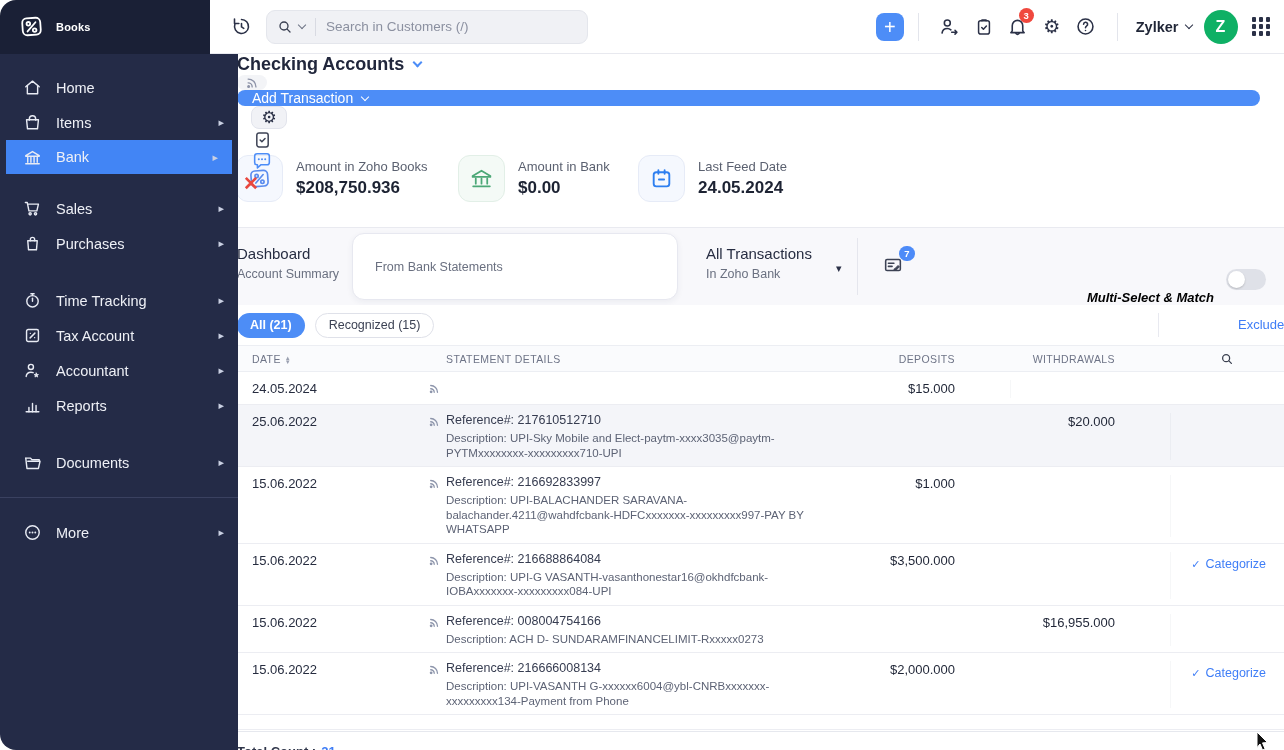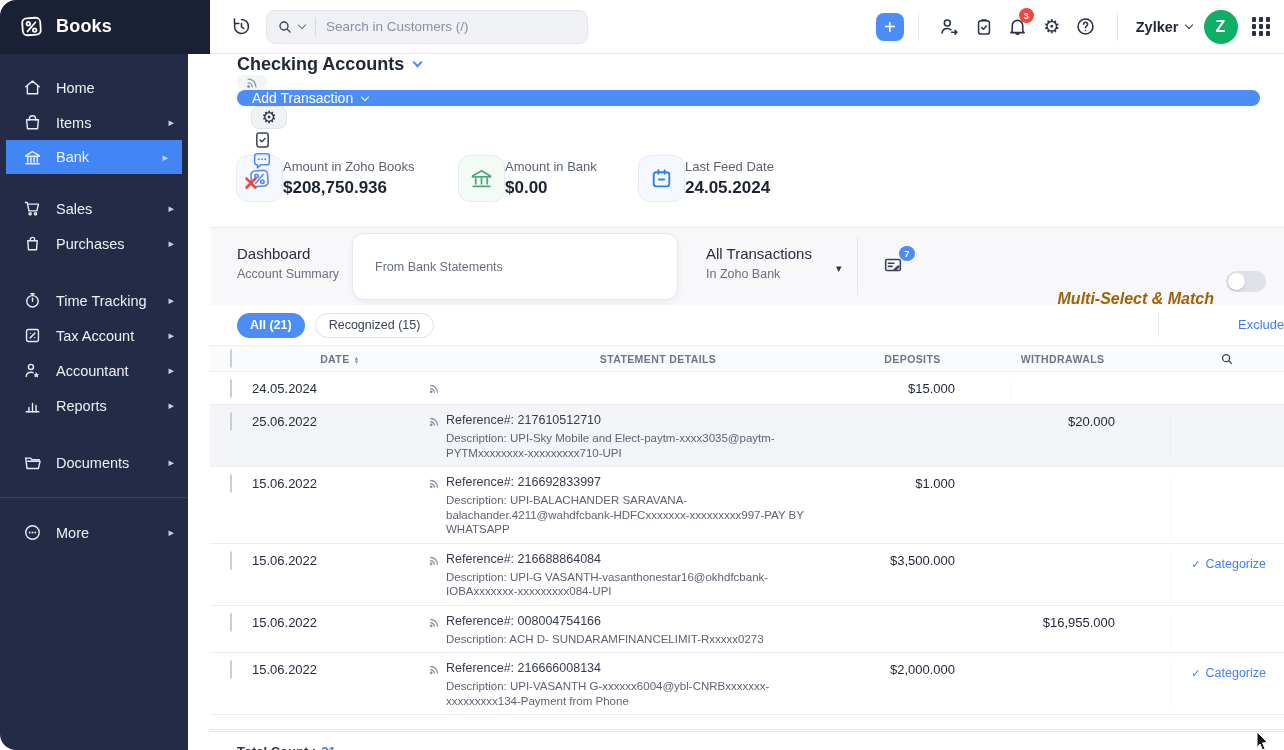--- a/index.html
+++ b/index.html
@@ -4,41 +4,41 @@
 <style>
   * { margin:0; padding:0; box-sizing:border-box; }
   html,body { background:#fff; }
   body { font-family:"Liberation Sans", sans-serif; }
   .app { position:relative; width:1284px; height:750px; overflow:hidden; border-radius:16px; background:#fff; }
 
   
   .topbar { position:absolute; top:0; left:0; right:0; height:54px; background:#fff; border-bottom:1px solid #e8e9ef; display:flex; align-items:center; z-index:30; }
   .brandband { width:210px; height:54px; background:#1a2036; display:flex; align-items:center; gap:11px; padding-left:18px; flex:none; }
   .brand-logo { width:27px; height:27px; color:#fff; }
-  .brand-name { color:#fff; font-size:18px; font-weight:700; letter-spacing:.2px; }
+  .brand-name { color:#fff; font-size:11px; font-weight:700; letter-spacing:.2px; }
   .topmain { flex:1; display:flex; align-items:center; height:54px; padding:0 14px 0 18px; }
   .hist-btn { width:26px; height:26px; color:#2b3147; display:flex; align-items:center; justify-content:center; margin-right:12px; cursor:pointer; }
   .searchwrap { width:322px; height:34px; background:#f0f1f5; border:1px solid #e4e6ec; border-radius:9px; display:flex; align-items:center; padding:0 10px; gap:6px; }
   .searchwrap .mag { color:#3a4052; }
   .s-caret { width:6px; height:6px; border-right:1.6px solid #6c7284; border-bottom:1.6px solid #6c7284; transform:rotate(45deg); margin-top:-3px; }
   .s-div { width:1px; height:18px; background:#d8dae2; margin:0 4px; }
   .s-ph { color:#8b90a0; font-size:13.5px; white-space:nowrap; }
   .top-spacer { flex:1; }
   .plus-btn { width:28px; height:28px; background:#4d8df7; border-radius:8px; color:#fff; display:flex; align-items:center; justify-content:center; font-size:20px; font-weight:400; line-height:1; cursor:pointer; }
   .tdiv { width:1px; height:28px; background:#e3e5ec; margin:0 14px; }
   .ticon { width:34px; height:30px; display:flex; align-items:center; justify-content:center; color:#2b3147; position:relative; cursor:pointer; }
   .badge { position:absolute; top:-4px; right:1px; min-width:15px; height:15px; padding:0 4px; background:#f0483e; border-radius:8px; color:#fff; font-size:9.5px; font-weight:700; display:flex; align-items:center; justify-content:center; }
   .org { display:flex; align-items:center; gap:7px; font-size:14.5px; font-weight:600; color:#1f2536; margin:0 12px 0 4px; cursor:pointer; }
   .org .chev { width:6px; height:6px; border-right:1.8px solid #2b3147; border-bottom:1.8px solid #2b3147; transform:rotate(45deg); margin-top:-3px; }
   .avatar { width:34px; height:34px; border-radius:50%; background:#0fb065; color:#fff; font-size:16px; font-weight:700; display:flex; align-items:center; justify-content:center; margin-right:14px; cursor:pointer; }
   .gridicon { display:grid; grid-template-columns:repeat(3,4.5px); grid-gap:2.5px; cursor:pointer; }
   .gridicon i { width:4.5px; height:4.5px; background:#2b3147; border-radius:1px; }
 
   
-  .sidebar { position:absolute; top:54px; left:0; bottom:0; width:188px; background:#242b47; z-index:25; padding-top:16px; }
+  .sidebar { position:absolute; top:54px; left:0; bottom:0; width:238px; background:#242b47; z-index:25; padding-top:16px; }
   .nav-item { height:35px; display:flex; align-items:center; gap:14px; padding:0 14px 0 23px; color:#eef0f6; font-size:14.5px; cursor:pointer; position:relative; }
   .nav-item .nicon { width:19px; height:19px; flex:none; display:flex; align-items:center; justify-content:center; color:#e8ebf4; }
   .nav-item .arrow { margin-left:auto; color:#cad0e2; font-size:11px; }
   .nav-item.active { background:#4285f5; border-radius:0; margin:0 6px; padding-left:17px; height:34px;text-align:center; }
   .nav-gap { height:17px; }
   .nav-gap-lg { height:22px; }
   .nav-div { height:1px; background:#3a4160; margin:17px 0; }
 
   
   .content { position:absolute; left:210px; top:54px; right:0; bottom:0; background:#fff; }
@@ -51,21 +51,21 @@
   .ph-spacer { flex:1; }
   .addtx { height:36px; background:#4d8df7; color:#fff; border:none; border-radius:8px; font-size:14px; font-weight:500; padding:0 15px; display:flex; align-items:center; gap:9px; cursor:pointer; font-family:inherit; }
   .addtx .chev { width:6px; height:6px; border-right:1.8px solid #fff; border-bottom:1.8px solid #fff; transform:rotate(45deg); margin-top:-3px; }
   .gear-btn { width:36px; height:34px; background:#f1f2f6; border:1px solid #e2e4ec; border-radius:8px; display:flex; align-items:center; justify-content:center; margin-left:14px; color:#2b3147; font-size:17px; cursor:pointer; }
   .hicon { width:30px; height:30px; display:flex; align-items:center; justify-content:center; margin-left:10px; cursor:pointer; }
   .ph-div2 { width:1px; height:24px; background:#e3e5ec; margin:0 8px 0 10px; }
   .close-x { color:#e8483f; font-size:19px; font-weight:700; width:28px; height:28px; display:flex; align-items:center; justify-content:center; cursor:pointer; }
 
   
   .summary { height:98px; display:flex; align-items:center; padding-left:26px; border-bottom:1px solid #e9eaf0; }
-  .card { display:flex; align-items:center; }
+  .card { display:flex; align-items:center; gap:13px; }
   .card1 { width:222px; } .card2 { width:180px; } .card3 { width:200px; }
   .tile { width:47px; height:47px; border-radius:12px; background:#f5f8fe; border:1px solid #e6ebf7; display:flex; align-items:center; justify-content:center; flex:none; }
   .card .lbl { font-size:13px; color:#5b6170; margin-bottom:4px; white-space:nowrap; }
   .card .val { font-size:17px; font-weight:700; color:#1d2333; white-space:nowrap; }
 
   
   .tabband { position:relative; height:77px; background:#f8f8fb; }
   .tab { position:absolute; top:17px; cursor:pointer; }
   .tab .t1 { font-size:15px; color:#272d42; font-weight:500; margin-bottom:5px; white-space:nowrap; }
   .tab .t2 { font-size:12.5px; color:#6a7080; white-space:nowrap; }
@@ -73,36 +73,36 @@
   .tab-active-card { position:absolute; left:142px; top:5px; width:326px; height:67px; background:#fff; border:1px solid #e7e8f0; border-radius:12px; box-shadow:0 2px 6px rgba(40,50,80,.06); display:flex; flex-direction:column; justify-content:center; padding-left:22px; cursor:pointer; }
   .tab-active-card .t1 { font-size:15px; font-weight:700; color:#20263a; margin-bottom:5px; }
   .tab-active-card .t1 .cnt { color:#e8483f; font-weight:700; margin-right:5px; }
   .tab-active-card .t2 { font-size:12.5px; color:#6a7080; }
   .tab-all { left:496px; }
   .tab-caret { position:absolute; left:626px; top:34px; font-size:11px; color:#2b3147; cursor:pointer; }
   .tb-div { position:absolute; left:647px; top:10px; width:1px; height:57px; background:#e5e6ed; }
   .rules-wrap { position:absolute; left:672px; top:26px; width:26px; height:26px; color:#3c4254; cursor:pointer; }
   .rules-badge { position:absolute; top:-8px; right:-7px; min-width:16px; height:15px; background:#4d8bf8; border-radius:8px; color:#fff; font-size:9.5px; font-weight:700; display:flex; align-items:center; justify-content:center; padding:0 4px; }
   .msm { position:absolute; right:18px; top:26px; display:flex; align-items:center; gap:12px; }
-  .msm-label { font-style:italic; font-weight:600; font-size:16px; color:#a16207;margin-top:36px; }
+  .msm-label { font-style:italic; font-weight:600; font-size:13px; color:#000000;margin-top:36px; }
   .toggle { width:40px; height:21px; background:#dfe1e8; border-radius:11px; position:relative; cursor:pointer; }
   .toggle .knob { position:absolute; top:2px; left:2px; width:17px; height:17px; background:#fff; border-radius:50%; box-shadow:0 1px 2px rgba(0,0,0,.18); }
 
   
   .filterrow { position:relative; height:40px; background:#fff; display:flex; align-items:center; padding-left:27px; gap:10px; }
   .pill { height:25px; border-radius:13px; font-size:12.5px; display:flex; align-items:center; padding:0 13px; cursor:pointer; white-space:nowrap; }
   .pill.blue { background:#4d8df6; color:#fff; font-weight:600; }
   .pill.ghost { background:#fff; border:1px solid #dfe1e9; color:#3c4254; }
   .f-div { position:absolute; left:948px; top:8px; width:1px; height:24px; background:#e8e9f0; }
   .excluded { position:absolute; left:1028px; top:12px; color:#3f7df6; font-size:13px; white-space:nowrap; cursor:pointer; }
 
   
   .tgrid { display:grid; grid-template-columns:22px 176px 18px 1fr 140px 160px 114px; padding-left:20px; align-items:start; }
   .thead { height:27px; background:#fafbfd; border-top:1px solid #eceef3; border-bottom:1px solid #eceef3; align-items:center; }
-  .thead .th { font-size:10.5px; font-weight:700; color:#6e7487; letter-spacing:.4px; white-space:nowrap;text-align:center; }
+  .thead .th { font-size:10.5px; font-weight:400; color:#6e7487; letter-spacing:.4px; white-space:nowrap; }
   .th-right { text-align:right; padding-right:55px; }
   .sorticon { display:inline-flex; flex-direction:column; margin-left:4px; vertical-align:middle; line-height:4px; }
   .sorticon span { font-size:6px; color:#9aa0b0; }
   .th-search { display:flex; justify-content:center; color:#3a4050; cursor:pointer; }
   .cb { width:15px; height:15px; border:1px solid #c9cdd8; border-radius:3px; background:#fff; cursor:pointer; }
   .rowswrap { position:relative; }
   .trow { border-bottom:1px solid #ecedf2; padding-top:8px; padding-bottom:6px; background:#fff; }
   .trow.alt { background:#f4f5f9; }
   .td-date { font-size:13px; color:#262c3f; padding-top:1px; }
   .td-rss { color:#8d95ab; padding-top:2px; }

